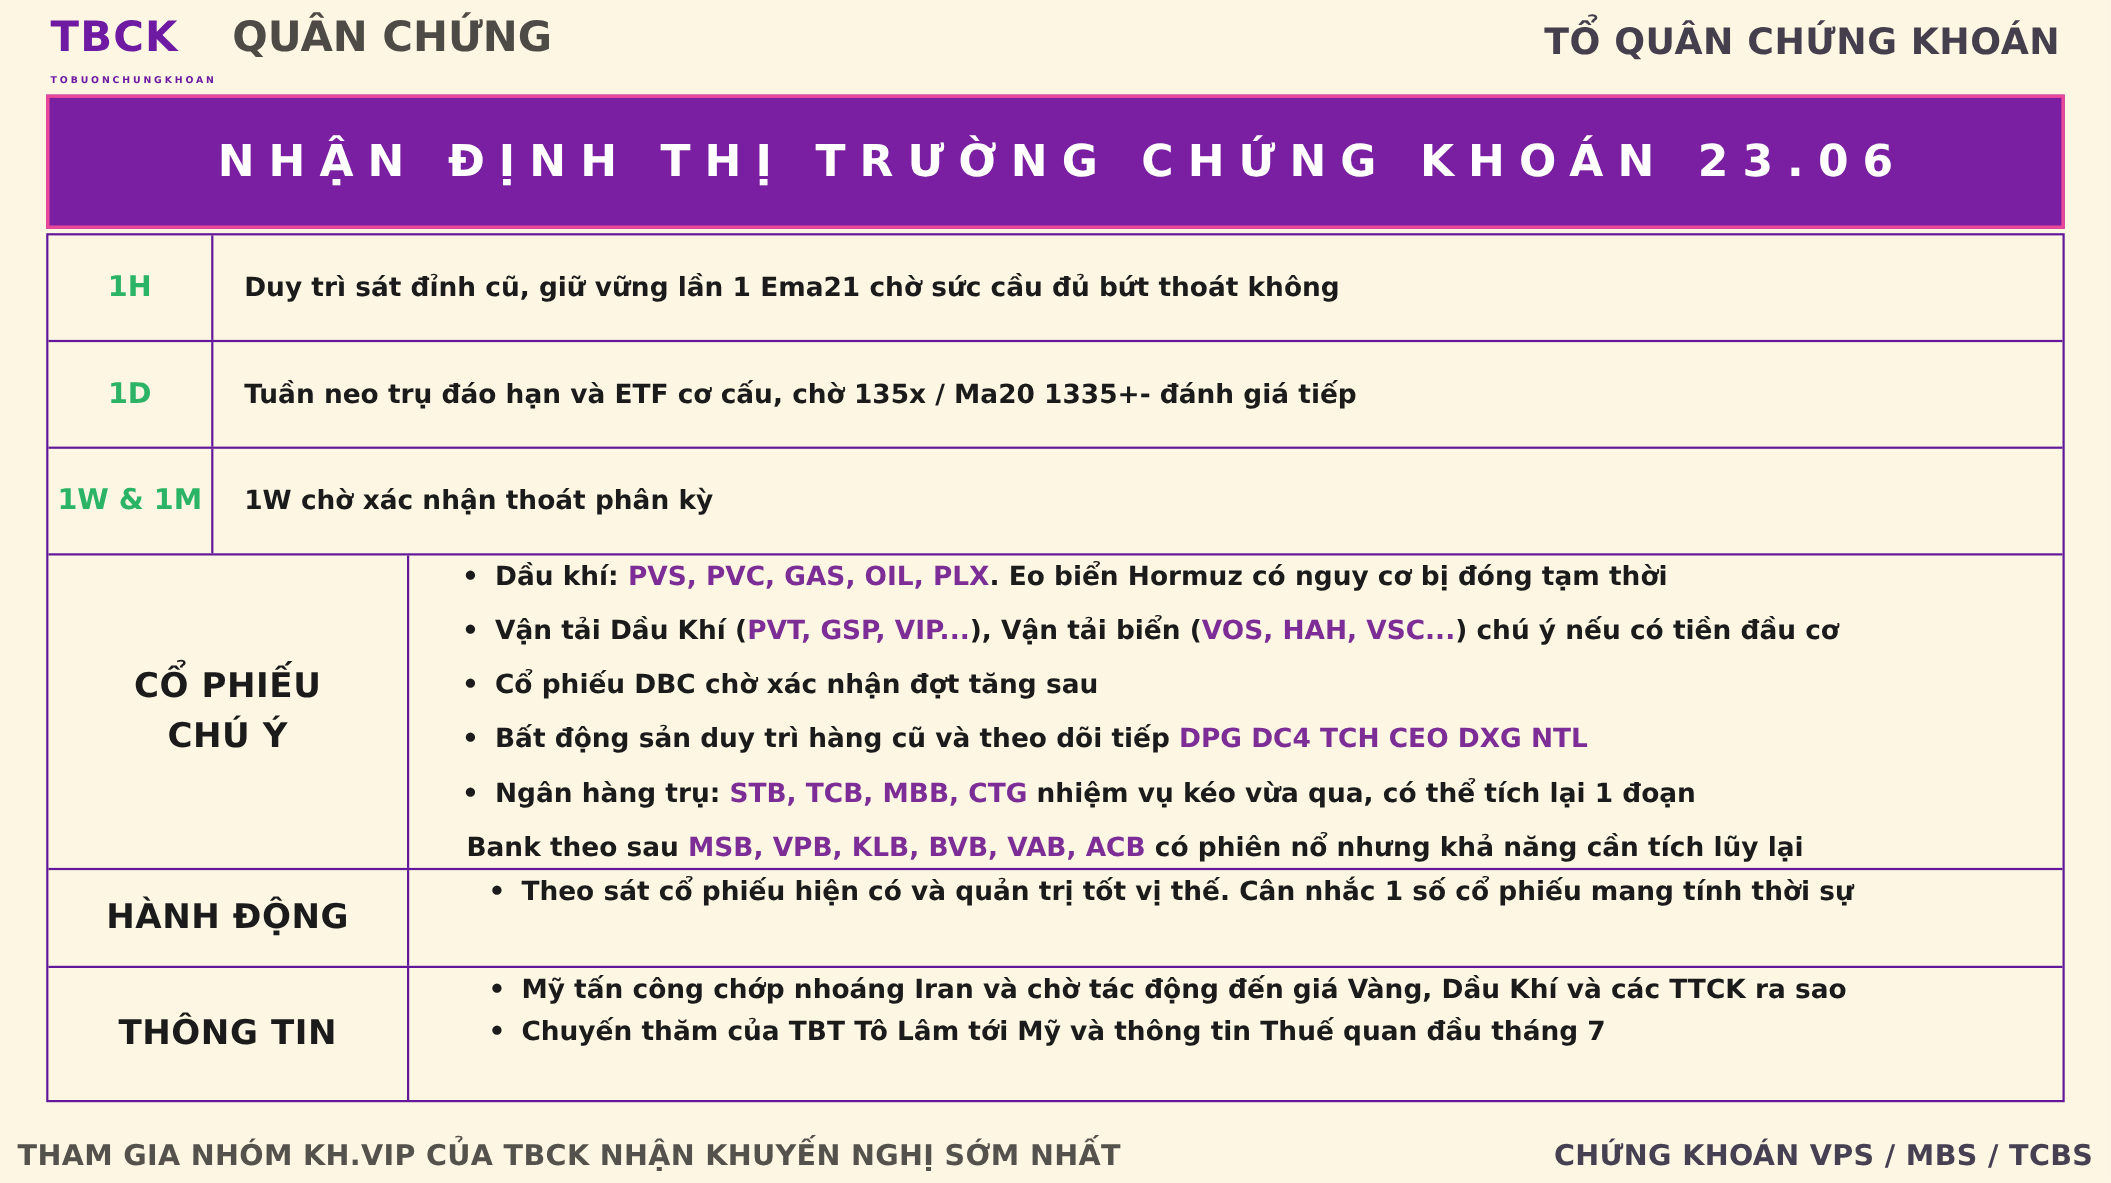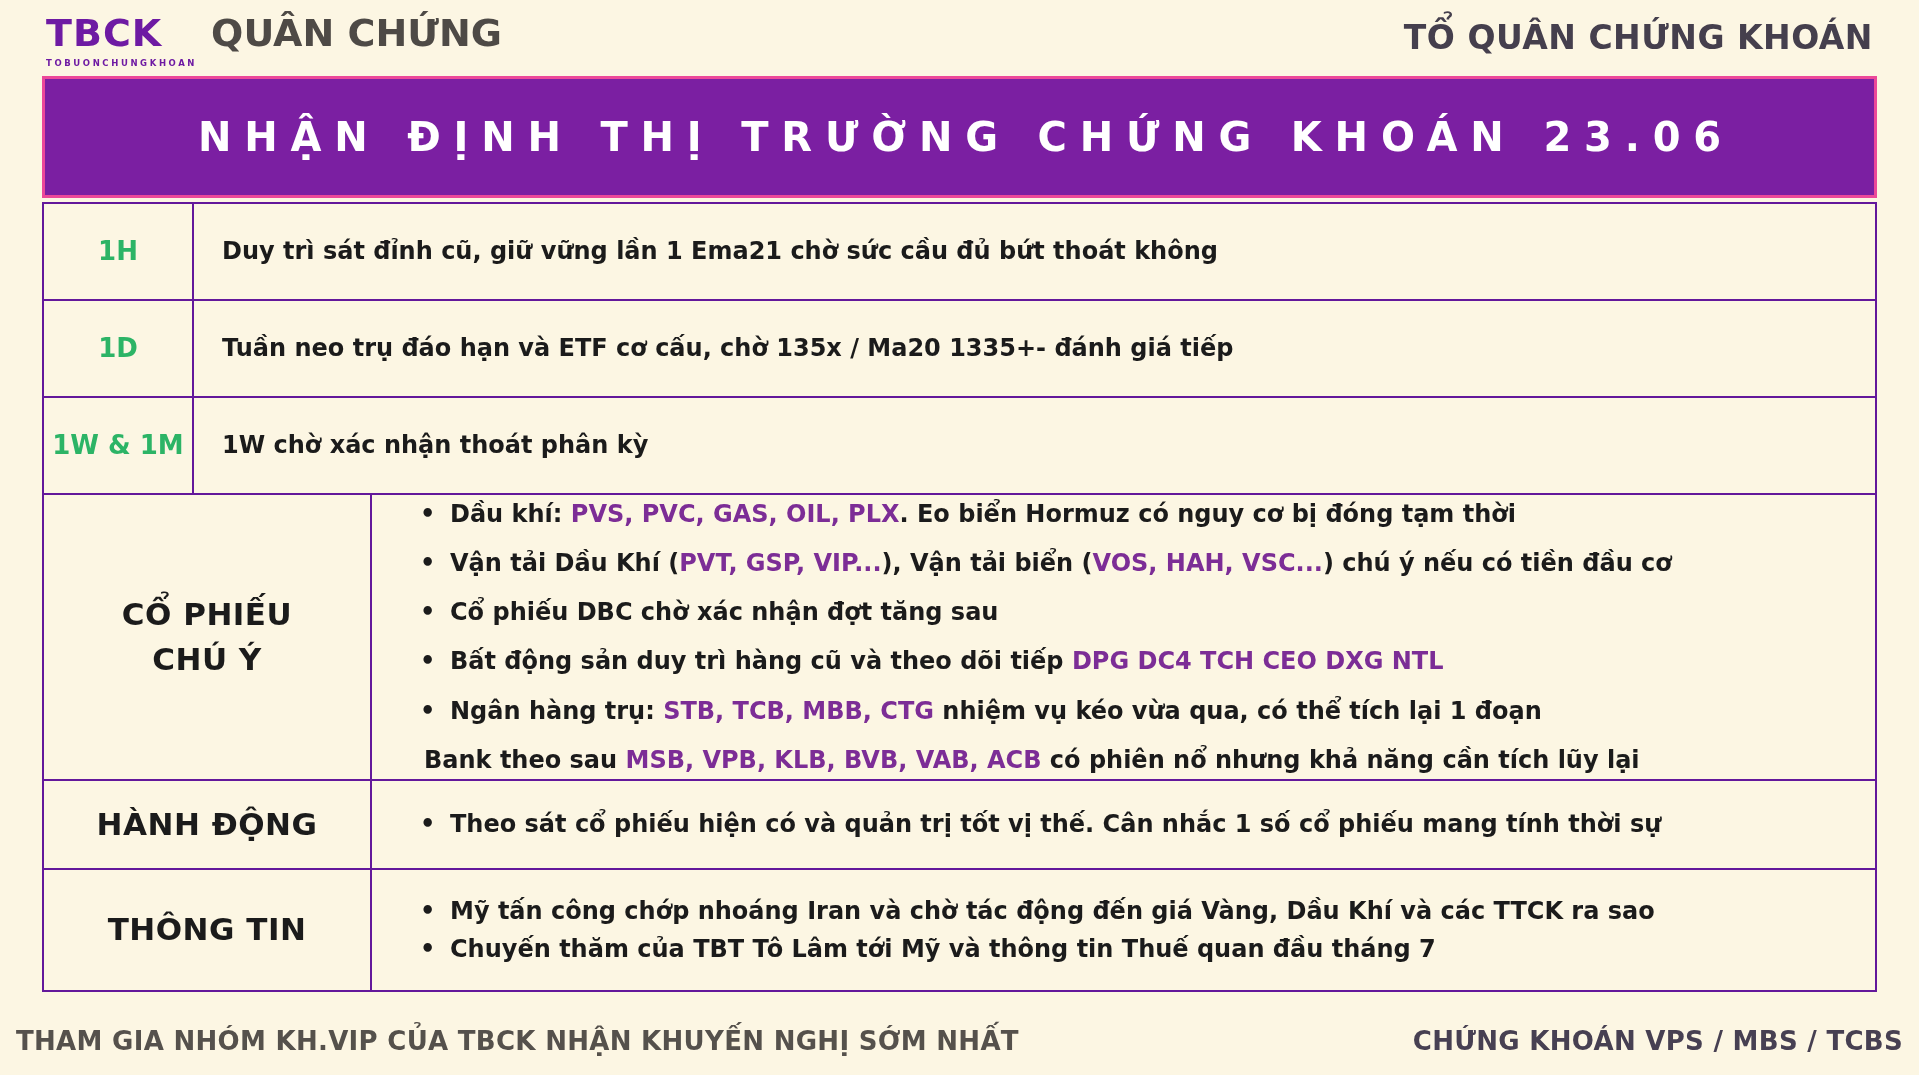--- a/index.html
+++ b/index.html
@@ -30,21 +30,21 @@
     padding:14px 46px 0 46px;
   }
   .brand-left{display:flex;align-items:flex-start;gap:14px;}
   .brand-stack{display:flex;flex-direction:column;}
   .brand-main{
     font-size:38px;font-weight:800;line-height:1.05;
     color:var(--brand-purple,#6E1AA3);letter-spacing:1px;
   }
   .brand-tagline{
     font-size:8.5px;font-weight:700;letter-spacing:2.6px;
-    color:var(--brand-purple,#6E1AA3);margin-top:4px;white-space:nowrap;
+    color:var(--brand-purple,#6E1AA3);margin-top:14px;white-space:nowrap;
   }
   .brand-name{
     font-size:38px;font-weight:800;line-height:1.05;
     color:var(--header-gray,#4E4A46);white-space:nowrap;
   }
   .header-right{
     font-size:33px;font-weight:800;padding-top:4px;
     color:var(--header-dark,#453F4D);white-space:nowrap;letter-spacing:0.5px;
   }
 
@@ -105,21 +105,21 @@
     content:"\2022";position:absolute;left:48px;top:0;
     color:var(--text-dark,#1B1B1B);font-size:24px;line-height:38px;
   }
   .bline.nobullet{padding-left:52px;}
   .bline.nobullet::before{content:"";}
   .hl{color:var(--ticker-purple,#7C2D96);}
 
   
   .section.action{height:89px;}
   .section.info{height:122px;}
-  .bullet-block{flex:1;display:flex;flex-direction:column;justify-content:center;}
+  .bullet-block{flex:1;display:flex;flex-direction:column;justify-content:flex-start;padding-left:24px;}
 
   
   .footer{
     display:flex;justify-content:space-between;align-items:center;
     margin-top:34px;padding:0 16px 0 16px;
   }
   .footer-left{
     font-size:26px;font-weight:800;color:var(--footer-gray,#55514C);
     white-space:nowrap;letter-spacing:0.3px;
   }

